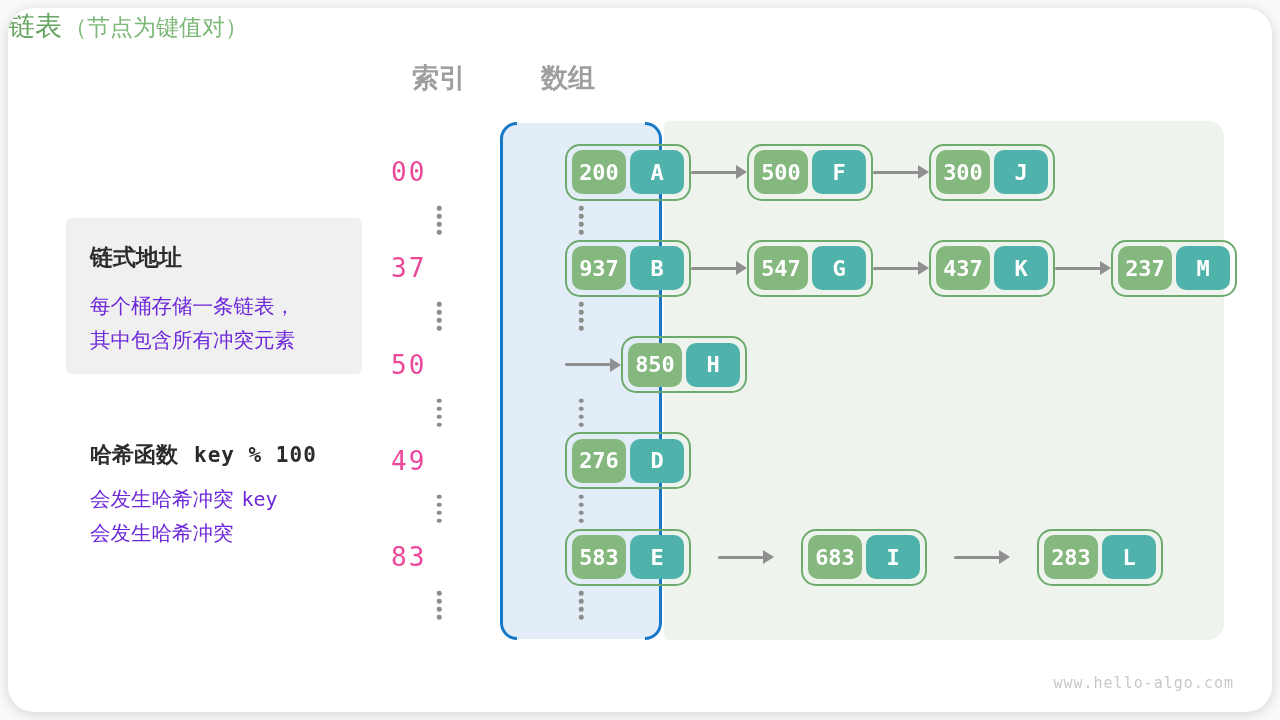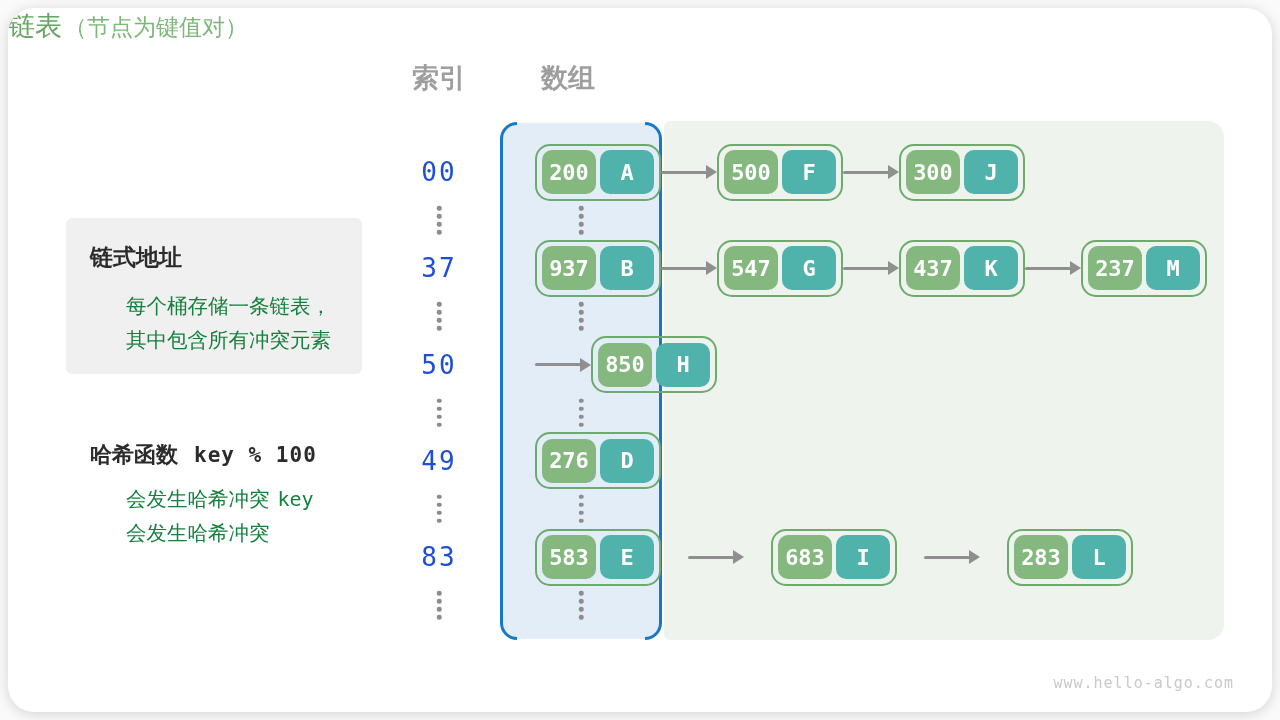--- a/index.html
+++ b/index.html
@@ -19,21 +19,21 @@
   .hdr-list  { left:798px; top:53px; display:flex; align-items:baseline; }
   .hdr-list .main { font-size:27px; font-weight:400; color:#67a562; }
   .hdr-list .note { font-size:23px; font-weight:400; color:#7cb877; margin-left:2px; }
 
   
   .info-box {
     position:absolute; left:58px; top:210px; width:296px; height:156px;
     background:#f0f0f0; border-radius:6px; padding:24px 24px;
   }
   .info-box .title { font-size:23px; font-weight:700; color:#2b2b2b; margin-bottom:16px; }
-  .info-box .body, .hash-block .body { font-size:20.5px; color:#15803d; line-height:34px;margin-left:36px; }
+  .info-box .body, .hash-block .body { font-size:20.5px; color:#6d28d9; line-height:34px; }
 
   .hash-block { position:absolute; left:82px; top:432px; width:310px; }
   .hash-block .title { font-size:22px; font-weight:700; color:#2b2b2b; display:flex; align-items:baseline; }
   .hash-block .title .code { font-family:"DejaVu Sans Mono", monospace; font-size:21px; margin-left:16px; letter-spacing:1px; }
   .hash-block .body { margin-top:12px; }
   .hash-block .body .code { font-family:"DejaVu Sans Mono", monospace; font-size:20px; margin-left:8px; }
 
   
   .array-panel {
     position:absolute; left:493px; top:115px; width:160px; height:516px;
@@ -43,25 +43,25 @@
   .bracket.left  { left:492px; border-left:3px solid #1878c8; border-top:3px solid #1878c8; border-bottom:3px solid #1878c8; border-top-left-radius:17px; border-bottom-left-radius:17px; border-right:none; }
   .bracket.right { left:637px; border-right:3px solid #1878c8; border-top:3px solid #1878c8; border-bottom:3px solid #1878c8; border-top-right-radius:17px; border-bottom-right-radius:17px; border-left:none; }
   .list-panel {
     position:absolute; left:656px; top:113px; width:560px; height:519px;
     background:#eef4ed; border-radius:6px 16px 16px 6px;
   }
 
   
   #rows-layer { position:absolute; inset:0; }
   .index-label {
-    position:absolute; left:383px; width:96px; text-align:center;
+    position:absolute; left:383px; width:96px; 
     transform:translateY(-50%);
-    font-family:"DejaVu Sans Mono", monospace; font-size:26px; color:#1d4ed8; letter-spacing:2px;
-  }
-  .node-row { position:absolute; left:480px; height:57px; display:flex; align-items:center;padding-left:47px; }
+    font-family:"DejaVu Sans Mono", monospace; font-size:26px; color:#ec4899; letter-spacing:2px;
+  }
+  .node-row { position:absolute; left:510px; height:57px; display:flex; align-items:center;padding-left:47px; }
   .kv-node {
     width:126px; height:57px; flex:0 0 126px;
     border:2.5px solid #6cab6c; border-radius:15px;
     display:flex; align-items:center; justify-content:center; gap:4px;
     background:transparent;
   }
   .kv-key, .kv-val {
     width:54px; height:44px; border-radius:10px;
     display:flex; align-items:center; justify-content:center;
     color:#ffffff; font-family:"DejaVu Sans Mono", monospace; font-size:22px; font-weight:600;

